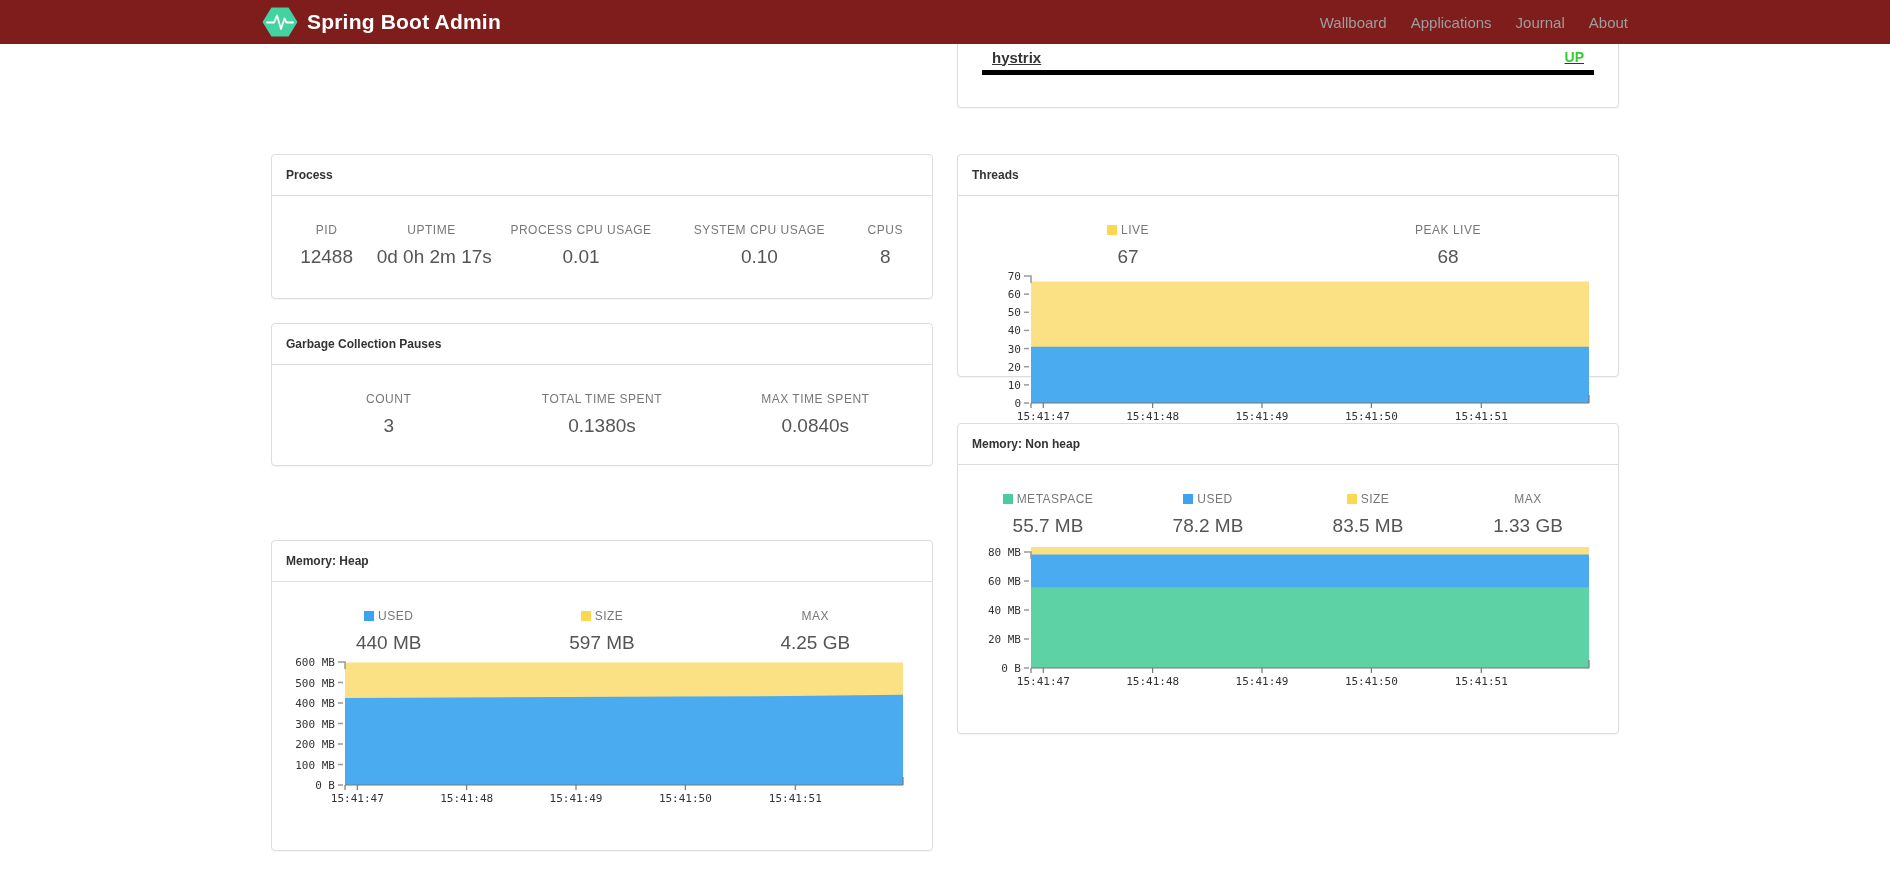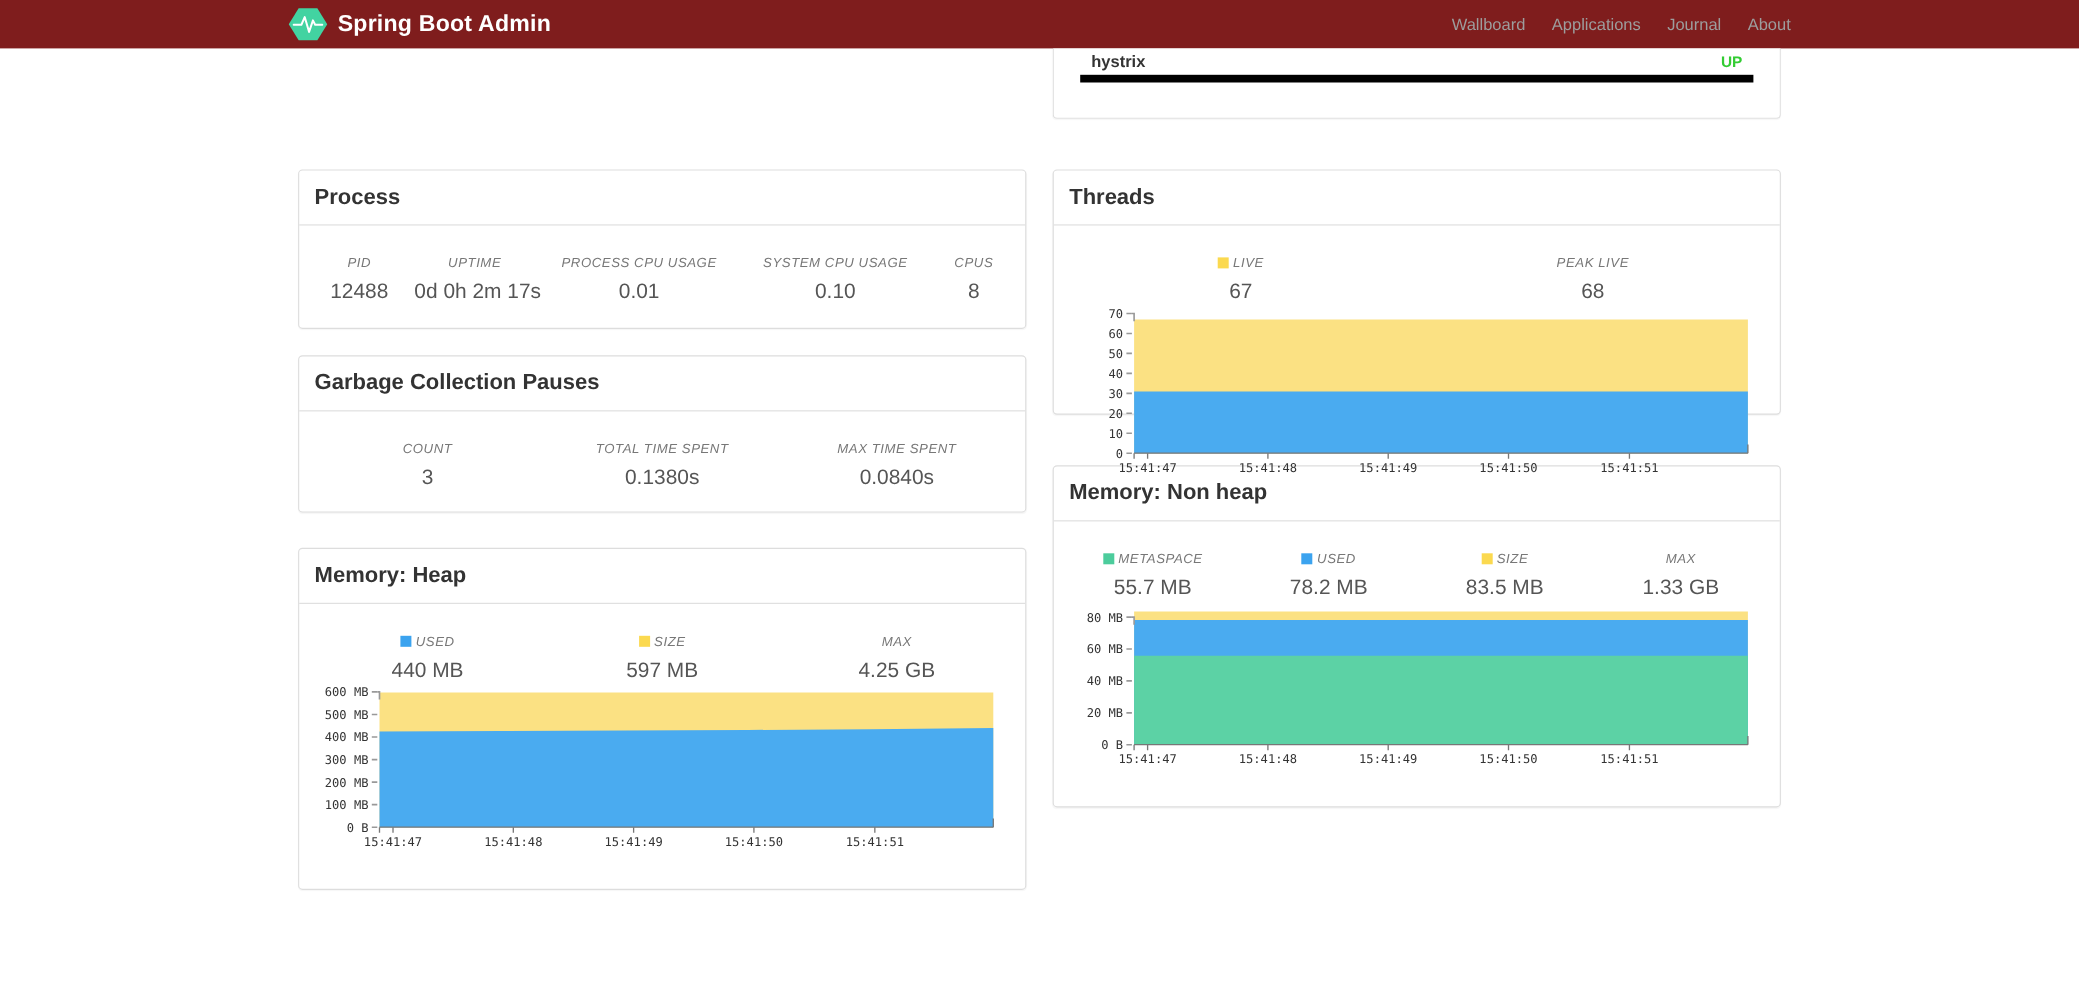--- a/index.html
+++ b/index.html
@@ -15,43 +15,43 @@
   .nav-links { margin-left: auto; display: flex; list-style: none; }
   .nav-links a { display: block; color: #9d9d9d; font-size: 15px; text-decoration: none; padding: 0 12px; }
   .nav-links li:last-child a { padding-right: 0; }
 
   
   .container { width: 1348px; margin: 0 auto; display: flex; gap: 24px; align-items: flex-start; }
   .col { width: 662px; }
 
   .panel { background: #fff; border: 1px solid #ddd; border-radius: 4px;
     box-shadow: 0 1px 1px rgba(0,0,0,.04); width: 662px; }
-  .panel-title { padding: 13px 14px; font-size: 20px; font-weight: 700; color: #333;
+  .panel-title { padding: 13px 14px; font-size: 12px; font-weight: 700; color: #333;
     border-bottom: 1px solid #ddd; }
 
   
   .status-panel { height: 64px; border-top: none; border-radius: 0 0 4px 4px; }
   .status-row { margin: 0 24px; height: 31px; padding: 0 10px;
     display: flex; justify-content: space-between; align-items: center;
-    border-bottom: 7px solid #000000; }
+    border-bottom: 5px solid #000000; text-decoration: underline; }
   .app-name { font-size: 15px; font-weight: 700; color: #333; }
   .status-badge { font-size: 14px; font-weight: 700; }
 
   
   .process-panel { margin-top: 110px; height: 145px; }
   .gc-panel      { margin-top: 24px;  height: 143px; }
   .threads-panel { margin-top: 46px;  height: 223px; }
-  .heap-panel    { margin-top: 32px;  height: 311px; }
+  .heap-panel    { margin-top: 74px;  height: 311px; }
   .nonheap-panel { margin-top: 46px;  height: 311px; }
 
   
   .metrics { display: flex; padding: 27px 10px 0; text-align: center; }
   .metric { flex: 1; }
   .metric-label { font-size: 12px; color: #777; letter-spacing: .5px;
-    display: flex; align-items: center; justify-content: center; gap: 4px; font-style: italic; }
+    display: flex; align-items: center; justify-content: center; gap: 4px; }
   .swatch { width: 10px; height: 10px; display: inline-block; }
   .metric-value { margin-top: 9px; font-size: 19px; color: #555; }
 
   
   .process-metrics .metric:nth-child(1) { flex: .85; }
   .process-metrics .metric:nth-child(2) { flex: 1.15; text-align: right; }
   .process-metrics .metric:nth-child(3) { flex: 1.7; }
   .process-metrics .metric:nth-child(4) { flex: 1.7; }
   .process-metrics .metric:nth-child(5) { flex: .7; }
 

